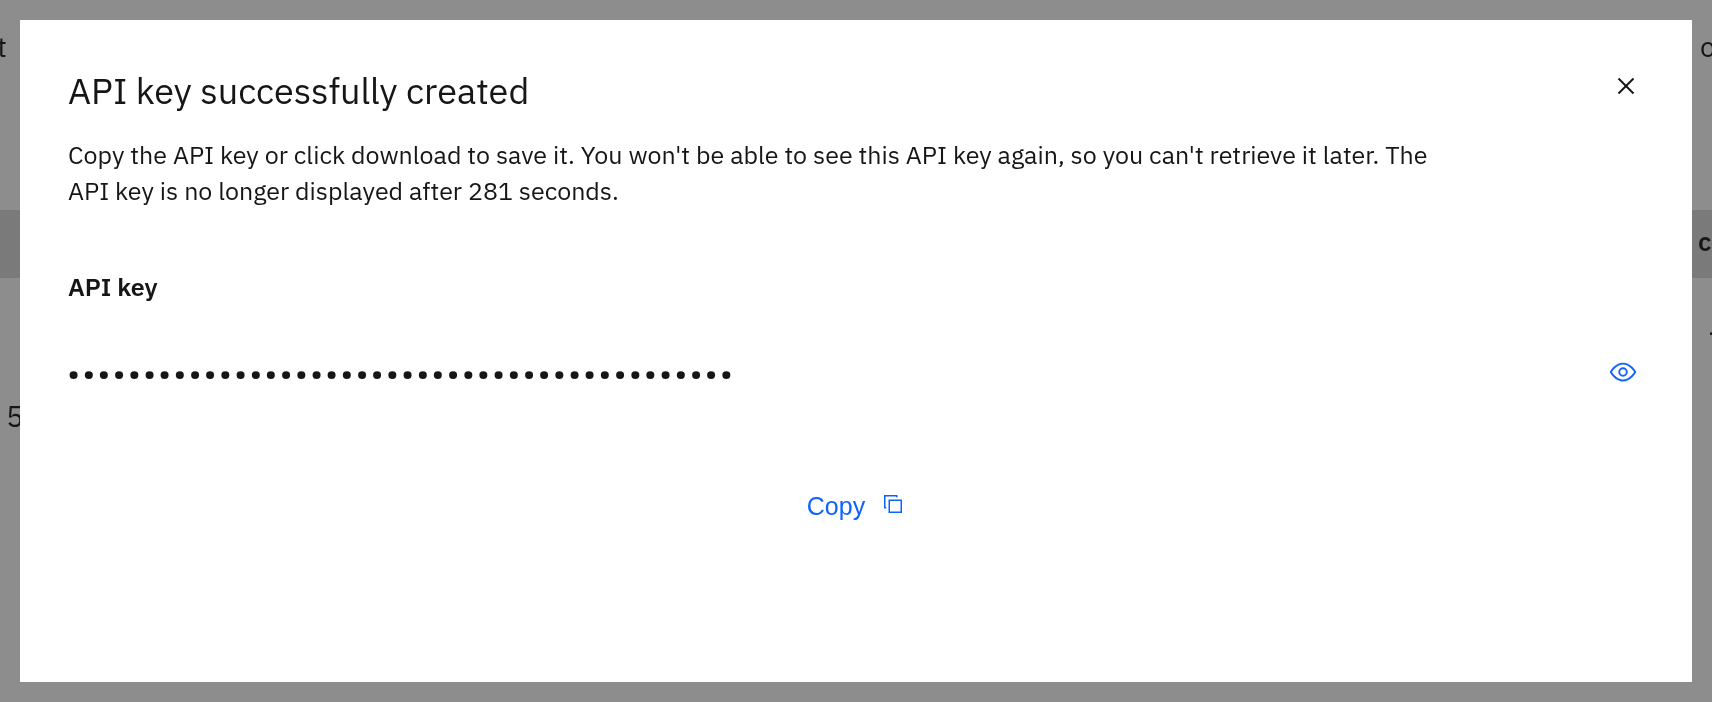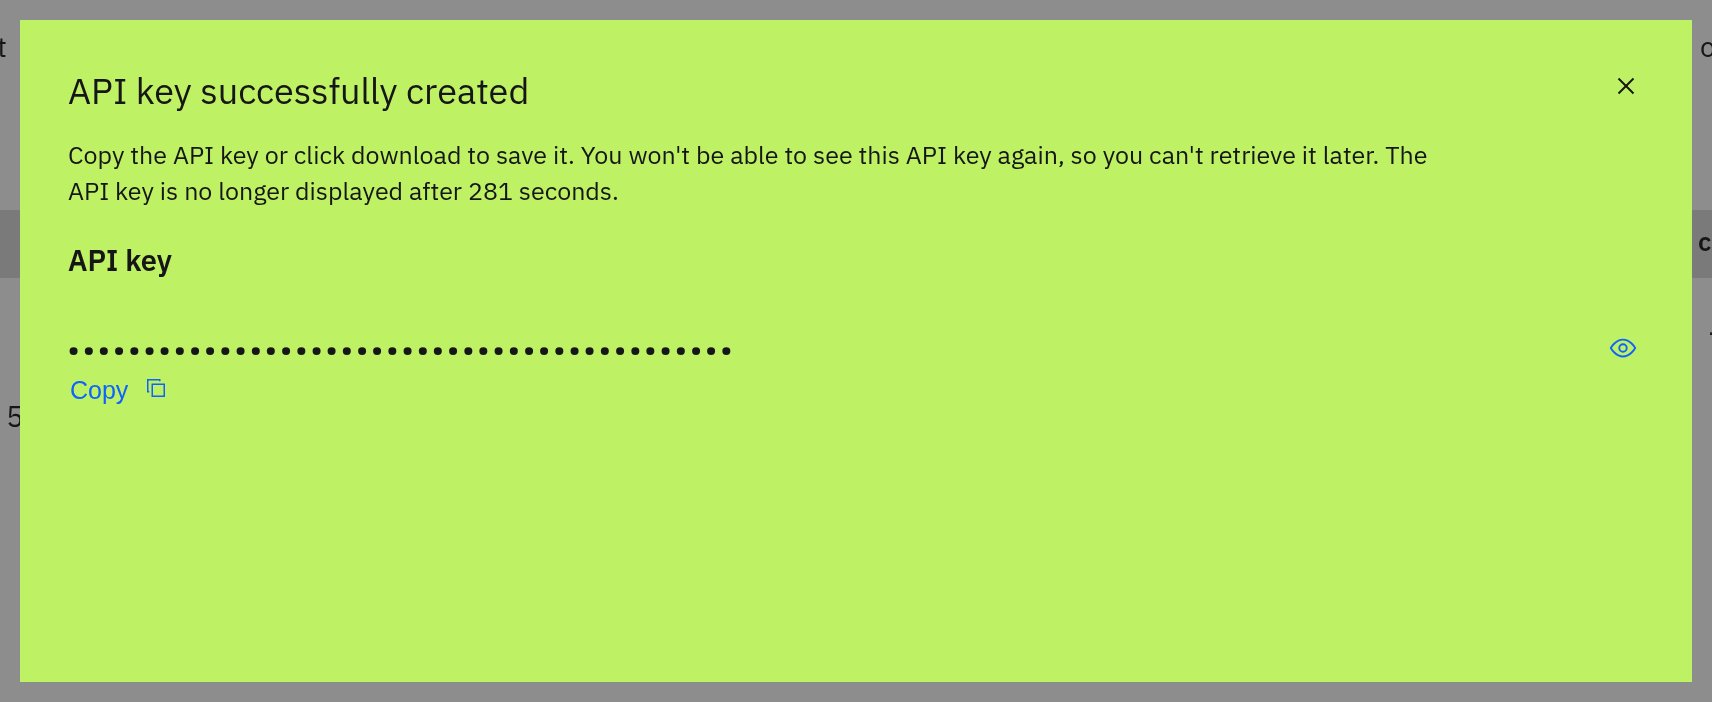--- a/index.html
+++ b/index.html
@@ -34,21 +34,21 @@
     .bg-text.cre { top: 224px; right: -24px; font-weight: 600; font-size: 26px; color: #161616; }
     .bg-text.date { top: 312px; right: -44px; font-size: 30px; }
     .bg-text.five { top: 396px; left: 6px; font-size: 30px; }
 
     .modal {
       position: absolute;
       top: 20px;
       left: 20px;
       right: 20px;
       bottom: 20px;
-      background: #bef264;
+      background: #ffffff;
       display: flex;
       flex-direction: column;
       padding: 48px 48px 48px 48px;
     }
     .modal-header {
       display: flex;
       align-items: flex-start;
       justify-content: space-between;
     }
     .modal-title {
@@ -73,22 +73,22 @@
     .modal-desc {
       margin-top: 24px;
       font-size: 25px;
       line-height: 1.45;
       color: #161616;
       font-weight: 400;
       max-width: 1400px;
     }
 
     .field-label {
-      margin-top: 31px;
-      font-size: 29px;
+      margin-top: 60px;
+      font-size: 25px;
       font-weight: 600;
       color: #161616;
     }
 
     .key-row {
       margin-top: 48px;
       display: flex;
       align-items: center;
       justify-content: space-between;
       gap: 24px;
@@ -109,22 +109,23 @@
       padding: 6px;
       display: flex;
       align-items: center;
       justify-content: center;
       color: #0f62fe;
       flex-shrink: 0;
     }
     .reveal-btn svg { width: 30px; height: 30px; }
 
     .actions {
+      margin-top: 92px;
       display: flex;
-      justify-content: flex-start;
+      justify-content: center;
       gap: 72px;
       align-items: center;
     }
     .action-btn {
       background: none;
       border: none;
       cursor: pointer;
       display: inline-flex;
       align-items: center;
       gap: 16px;

